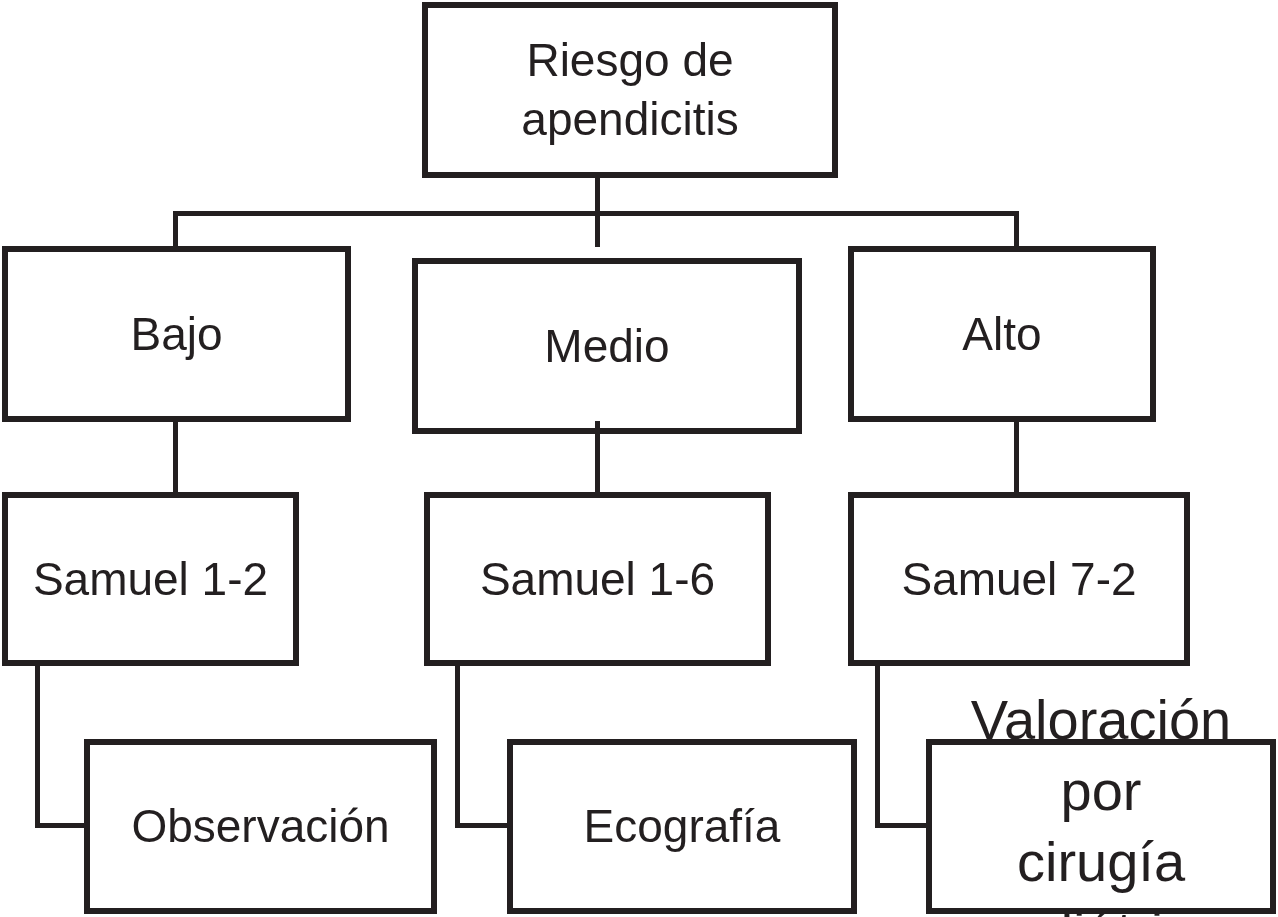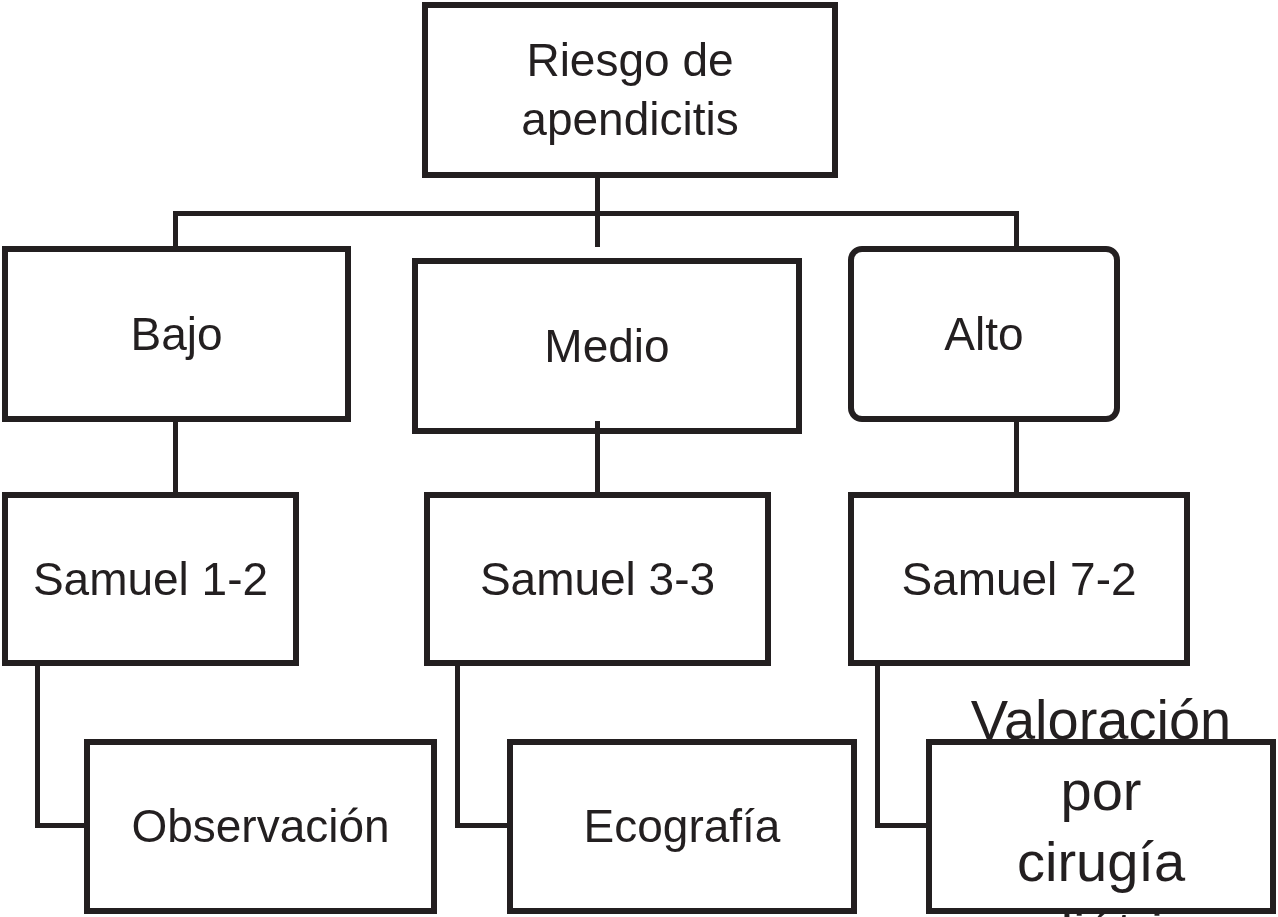--- a/index.html
+++ b/index.html
@@ -32,21 +32,21 @@
   .node span { display: block; }
   .line {
     position: absolute;
     background: #231f20;
   }
 
   
   .n-root   { left: 422px; top: 2px;   width: 416px; height: 176px; }
   .n-bajo   { left: 2px;   top: 246px; width: 349px; height: 176px; }
   .n-medio  { left: 412px; top: 246px; width: 390px; height: 176px; margin-top: 12px; }
-  .n-alto   { left: 848px; top: 246px; width: 272px; height: 176px; border-radius: 14px; }
+  .n-alto   { left: 848px; top: 246px; width: 308px; height: 176px; }
   .n-s12    { left: 2px;   top: 492px; width: 297px; height: 174px; }
   .n-s36    { left: 424px; top: 492px; width: 347px; height: 174px; }
   .n-s710   { left: 848px; top: 492px; width: 342px; height: 174px; }
   .n-obs    { left: 84px;  top: 739px; width: 353px; height: 175px; }
   .n-eco    { left: 507px; top: 739px; width: 350px; height: 175px; }
   .n-val    { left: 926px; top: 739px; width: 350px; height: 175px; font-size: 56px; line-height: 1.26; }
 
   
   .l-root-stem     { left: 595px;  top: 177px; width: 5px;   height: 70px;  }
   .l-branch-bar    { left: 173px;  top: 211px; width: 846px; height: 5px;   }
@@ -79,21 +79,21 @@
     <span>Medio</span>
   </div>
   <div class="node n-alto">
     <span>Alto</span>
   </div>
 
   <div class="node n-s12">
     <span>Samuel 1-2</span>
   </div>
   <div class="node n-s36">
-    <span>Samuel 3-3</span>
+    <span>Samuel 1-6</span>
   </div>
   <div class="node n-s710">
     <span>Samuel 7-2</span>
   </div>
 
   <div class="node n-eco">
     <span>Ecografía</span>
   </div>
   <div class="node n-obs">
     <span>Observación</span>

